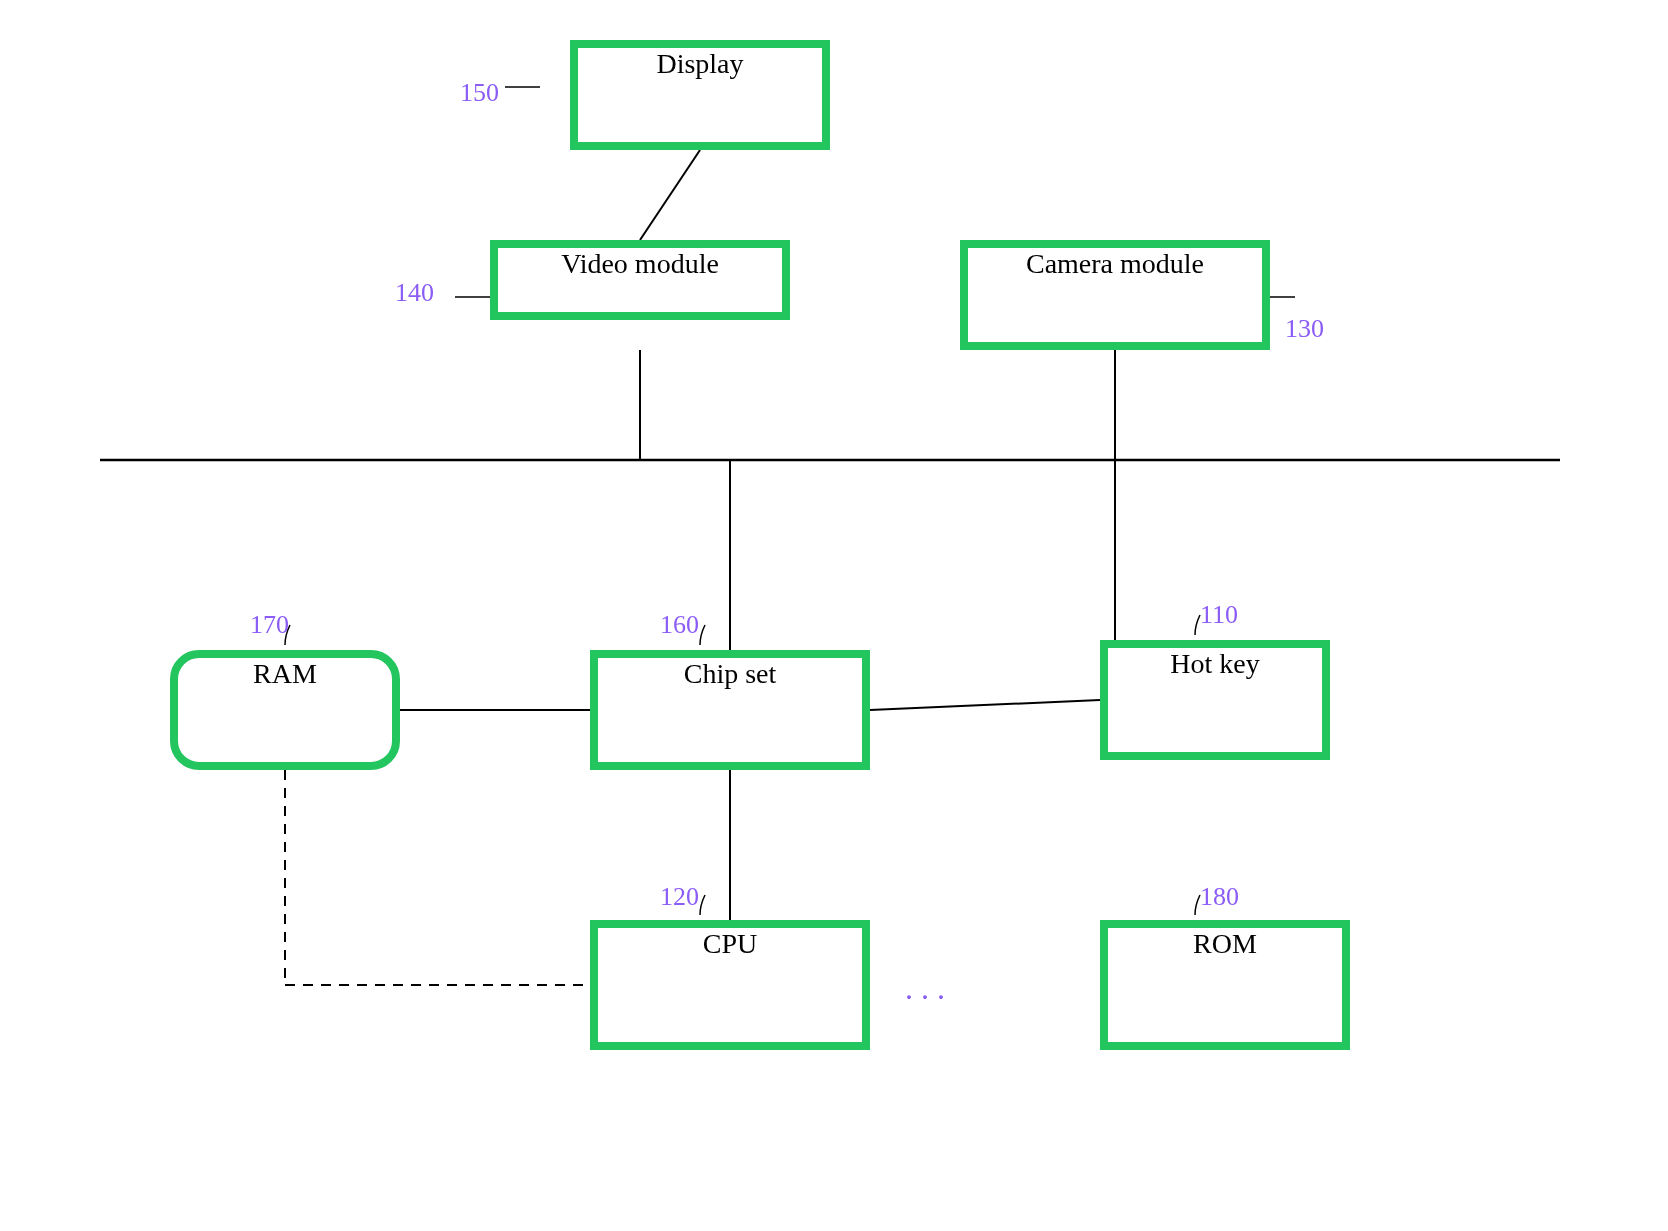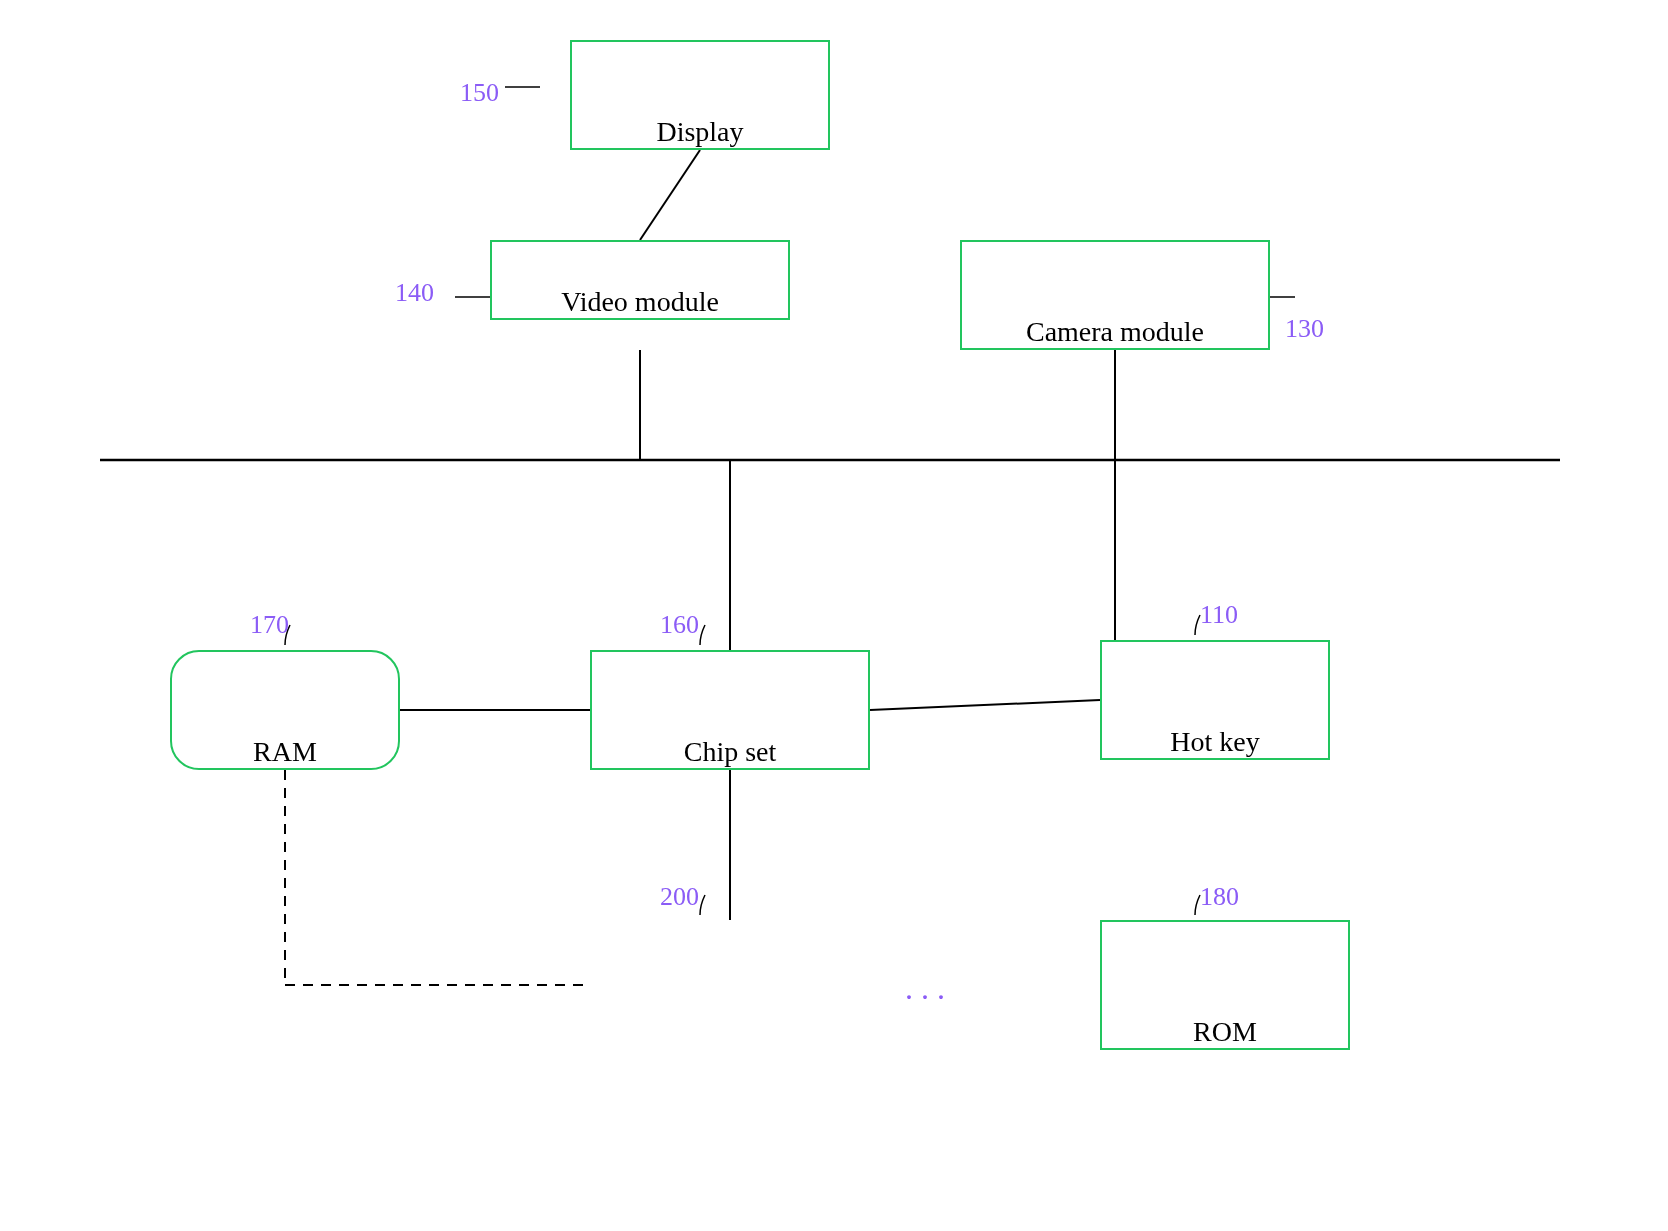--- a/index.html
+++ b/index.html
@@ -13,24 +13,24 @@
     }
 
     .diagram-container {
       position: relative;
       width: 1668px;
       height: 1231px;
     }
 
     .box {
       position: absolute;
-      border: 2px solid #22c55e;
+      border: 8px solid #22c55e;
       background: #fff;
       display: flex;
-      align-items: flex-end;
+      align-items: flex-start;
       justify-content: center;
       font-size: 28px;
       font-weight: normal;
     }
 
     .label {
       position: absolute;
       font-size: 26px;
       color: #8b5cf6;
     }
@@ -118,22 +118,25 @@
   </div>
 
   <div class="label" style="left:660px; top:610px;">160</div>
 
   <div class="box" style="left:1100px; top:640px; width:230px; height:120px;">
     <span>Hot key</span>
   </div>
 
   <div class="label" style="left:1200px; top:600px;">110</div>
 
+  <div class="box" style="left:590px; top:920px; width:280px; height:130px;">
+    <span>CPU</span>
+  </div>
 
-  <div class="label" style="left:660px; top:882px;">200</div>
+  <div class="label" style="left:660px; top:882px;">120</div>
 
   <div class="label" style="left:905px; top:970px; font-size:32px; letter-spacing:8px;">...</div>
 
   <div class="box" style="left:1100px; top:920px; width:250px; height:130px;">
     <span>ROM</span>
   </div>
 
   <div class="label" style="left:1200px; top:882px;">180</div>
 
 </div>

